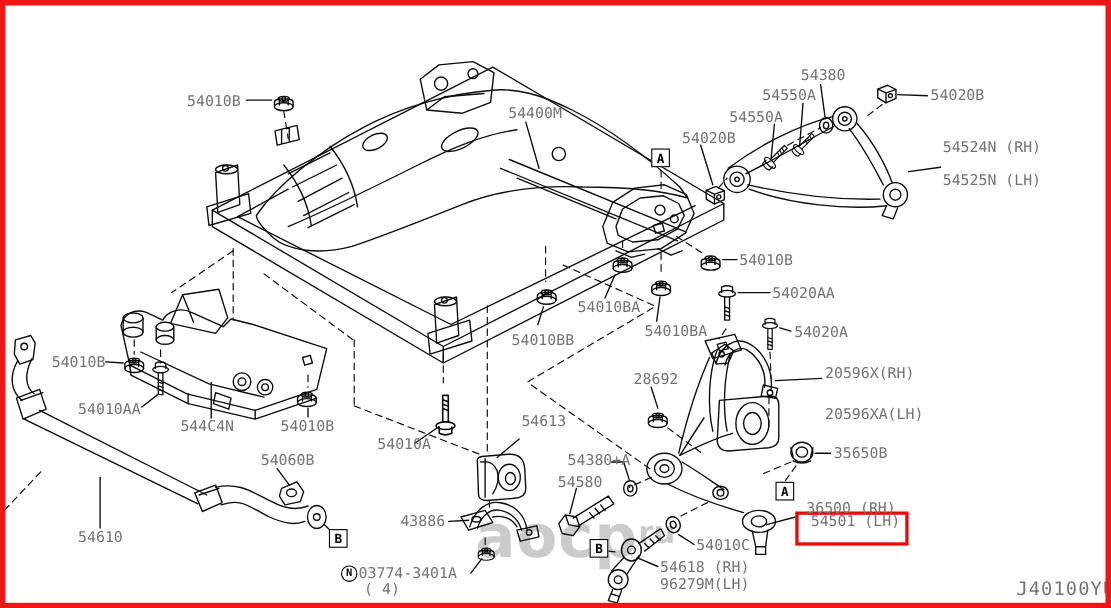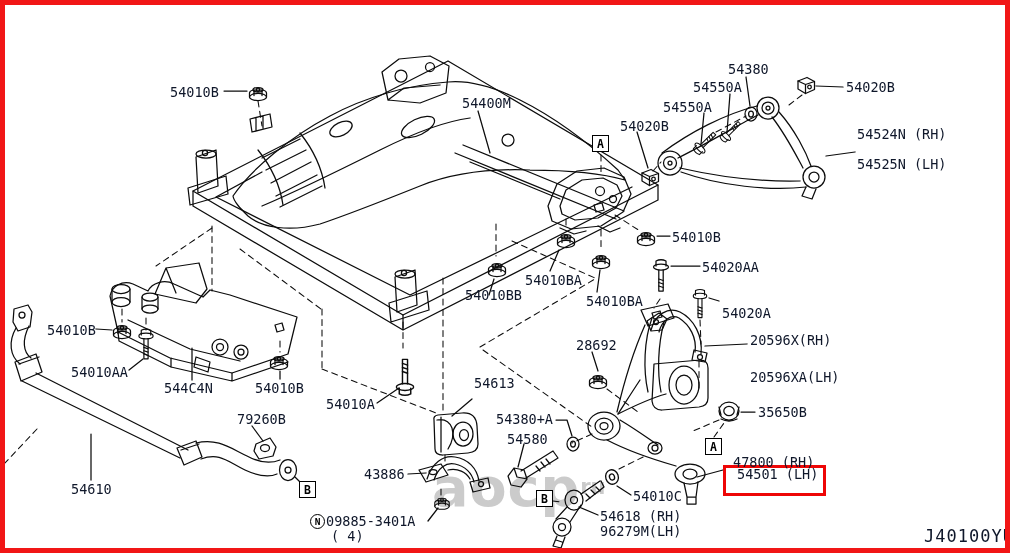--- a/index.html
+++ b/index.html
@@ -3,31 +3,31 @@
 <meta charset="utf-8">
 <style>
   html,body{margin:0;padding:0;background:#fff;}
   #stage{position:relative;width:1010px;height:553px;background:#fff;overflow:hidden;
          font-family:"DejaVu Sans Mono",monospace;}
   #frame{position:absolute;inset:0;border:5px solid #f11616;pointer-events:none;z-index:40;}
   #art{position:absolute;left:0;top:0;z-index:10;}
   #art path,#art line,#art circle,#art ellipse,#art polyline,#art rect{
       fill:none;stroke:#0c0c0c;stroke-width:1.25;stroke-linecap:round;stroke-linejoin:round;}
   #art .d{stroke-dasharray:6 4.5;stroke-width:1.05;}
-  .pl{position:absolute;font-size:13.5px;line-height:1.05;color:#0f172a;white-space:pre;z-index:20;}
+  .pl{position:absolute;font-size:13.5px;line-height:1.05;color:#737373;white-space:pre;z-index:20;}
   .pl.big{font-size:17px;letter-spacing:1px;}
   .refbox{position:absolute;width:15px;height:15px;border:1.7px solid #000;z-index:20;
           display:flex;align-items:center;justify-content:center;
           font-size:11.5px;font-weight:bold;color:#000;background:#fff;}
   .ncirc{position:absolute;width:13px;height:13px;border:1.3px solid #000;border-radius:50%;
          display:flex;align-items:center;justify-content:center;font-size:9.5px;font-weight:bold;z-index:20;}
   .hlbox{position:absolute;border:3.5px solid #ee0606;z-index:15;background:transparent;}
   #wm{position:absolute;left:432px;top:461px;z-index:5;color:#bfbfbf;opacity:.8;
       font-family:"DejaVu Sans",sans-serif;font-weight:bold;font-size:54px;line-height:1;letter-spacing:1px;}
-  #wm .tld{font-size:21px;vertical-align:12px;letter-spacing:0;}
+  #wm .tld{font-size:28px;vertical-align:12px;letter-spacing:0;}
 </style>
 </head>
 <body>
 
 <div id="stage">
 
   <div id="wm"><span>aocp</span><span class="tld">ru</span></div>
 
   <svg id="art" width="1010" height="553" viewBox="0 0 1010 553">
     <defs>
@@ -309,44 +309,44 @@
   <div class="pl" style="left:462px;top:96px">54400M</div>
   <div class="pl" style="left:728px;top:62px">54380</div>
   <div class="pl" style="left:693px;top:80px">54550A</div>
   <div class="pl" style="left:663px;top:100px">54550A</div>
   <div class="pl" style="left:846px;top:80px">54020B</div>
   <div class="pl" style="left:620px;top:119px">54020B</div>
   <div class="pl" style="left:857px;top:127px">54524N (RH)</div>
   <div class="pl" style="left:857px;top:157px">54525N (LH)</div>
   <div class="pl" style="left:672px;top:230px">54010B</div>
   <div class="pl" style="left:702px;top:260px">54020AA</div>
-  <div class="pl" style="left:722px;top:306px">54020A</div>
+  <div class="pl" style="left:722px;top:295px">54020A</div>
   <div class="pl" style="left:750px;top:333px">20596X(RH)</div>
   <div class="pl" style="left:750px;top:370px">20596XA(LH)</div>
   <div class="pl" style="left:576px;top:338px">28692</div>
   <div class="pl" style="left:758px;top:405px">35650B</div>
-  <div class="pl" style="left:733px;top:455px">47800 (RH)</div>
+  <div class="pl" style="left:733px;top:455px">36500 (RH)</div>
   <div class="pl" style="left:737px;top:467px">54501 (LH)</div>
   <div class="pl" style="left:633px;top:489px">54010C</div>
   <div class="pl" style="left:600px;top:509px">54618 (RH)</div>
   <div class="pl" style="left:600px;top:524px">96279M(LH)</div>
   <div class="pl" style="left:507px;top:432px">54580</div>
-  <div class="pl" style="left:496px;top:412px">54380+A</div>
+  <div class="pl" style="left:516px;top:412px">54380+A</div>
   <div class="pl" style="left:474px;top:376px">54613</div>
   <div class="pl" style="left:364px;top:467px">43886</div>
-  <div class="pl" style="left:326px;top:514px">09885-3401A</div>
+  <div class="pl" style="left:326px;top:514px">03774-3401A</div>
   <div class="pl" style="left:331px;top:529px">( 4)</div>
-  <div class="pl" style="left:237px;top:412px">79260B</div>
+  <div class="pl" style="left:237px;top:412px">54060B</div>
   <div class="pl" style="left:71px;top:482px">54610</div>
-  <div class="pl" style="left:326px;top:397px">54010A</div>
+  <div class="pl" style="left:343px;top:397px">54010A</div>
   <div class="pl" style="left:164px;top:381px">544C4N</div>
   <div class="pl" style="left:47px;top:323px">54010B</div>
   <div class="pl" style="left:71px;top:365px">54010AA</div>
   <div class="pl" style="left:255px;top:381px">54010B</div>
-  <div class="pl" style="left:465px;top:288px">54010BB</div>
+  <div class="pl" style="left:465px;top:303px">54010BB</div>
   <div class="pl" style="left:525px;top:273px">54010BA</div>
   <div class="pl" style="left:586px;top:294px">54010BA</div>
   <div class="pl big" style="left:924px;top:528px">J40100YU</div>
 
   <div class="refbox" style="left:592px;top:135px">A</div>
   <div class="refbox" style="left:705px;top:438px">A</div>
   <div class="refbox" style="left:299px;top:481px">B</div>
   <div class="refbox" style="left:536px;top:490px">B</div>
   <div class="ncirc" style="left:310px;top:514px">N</div>
 

